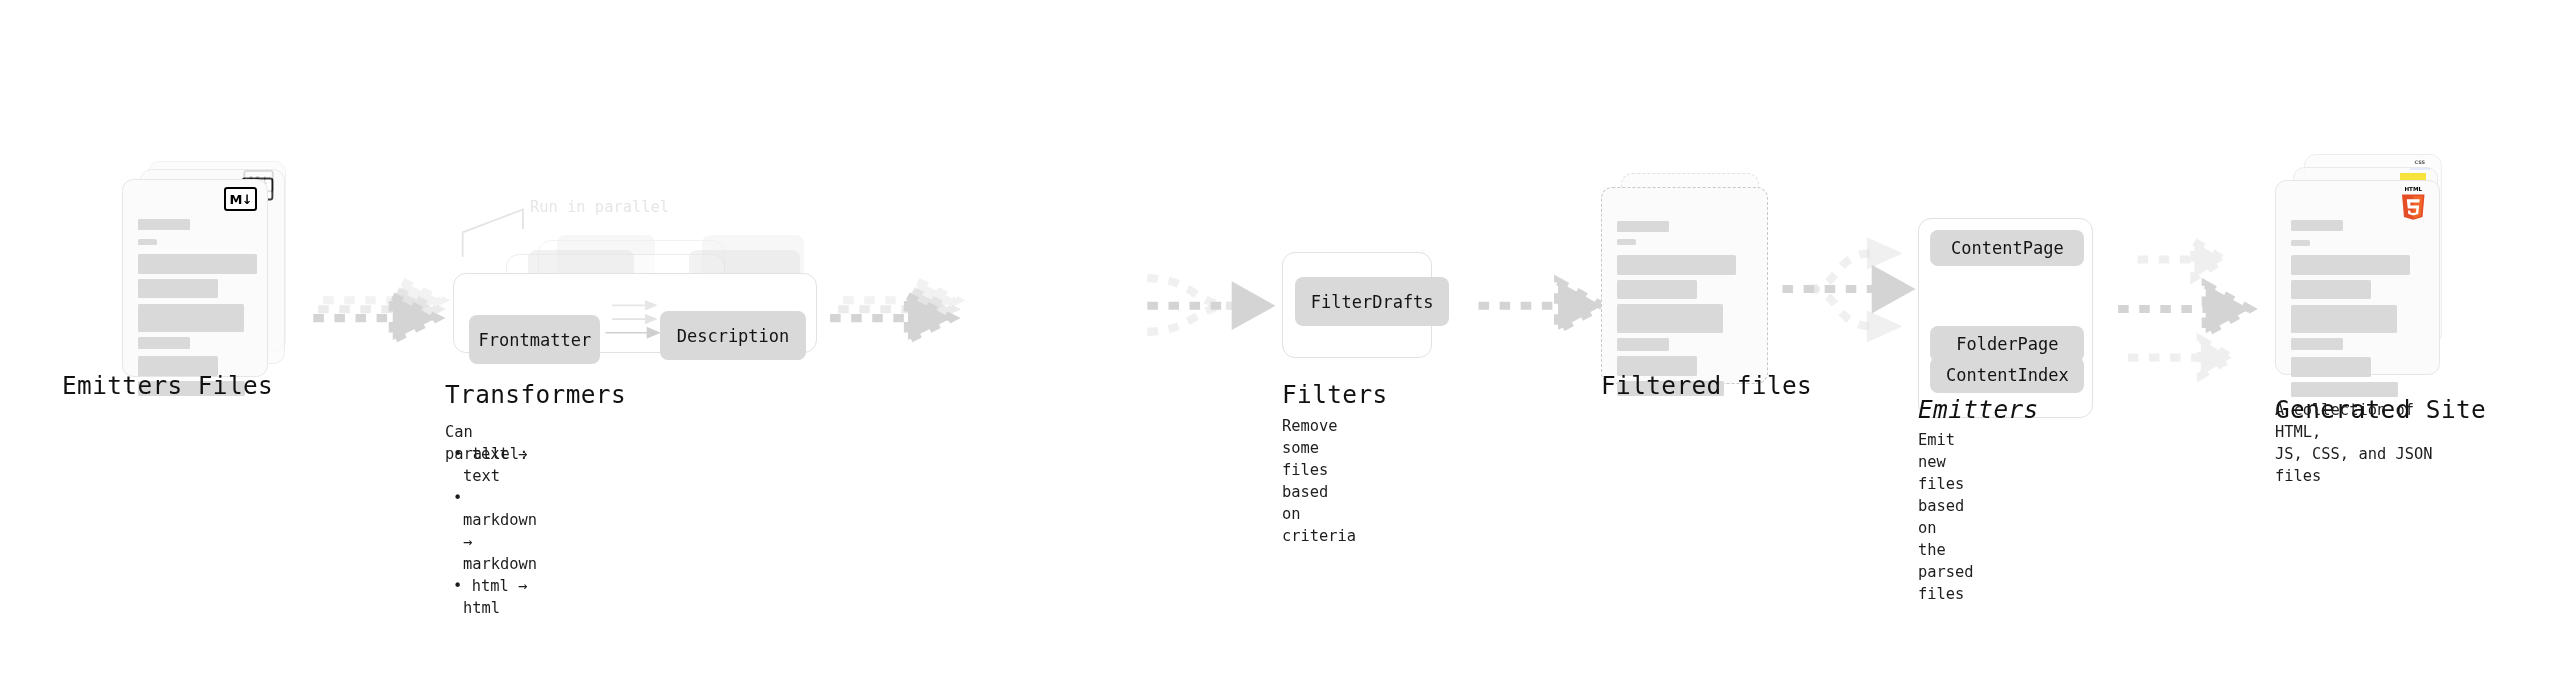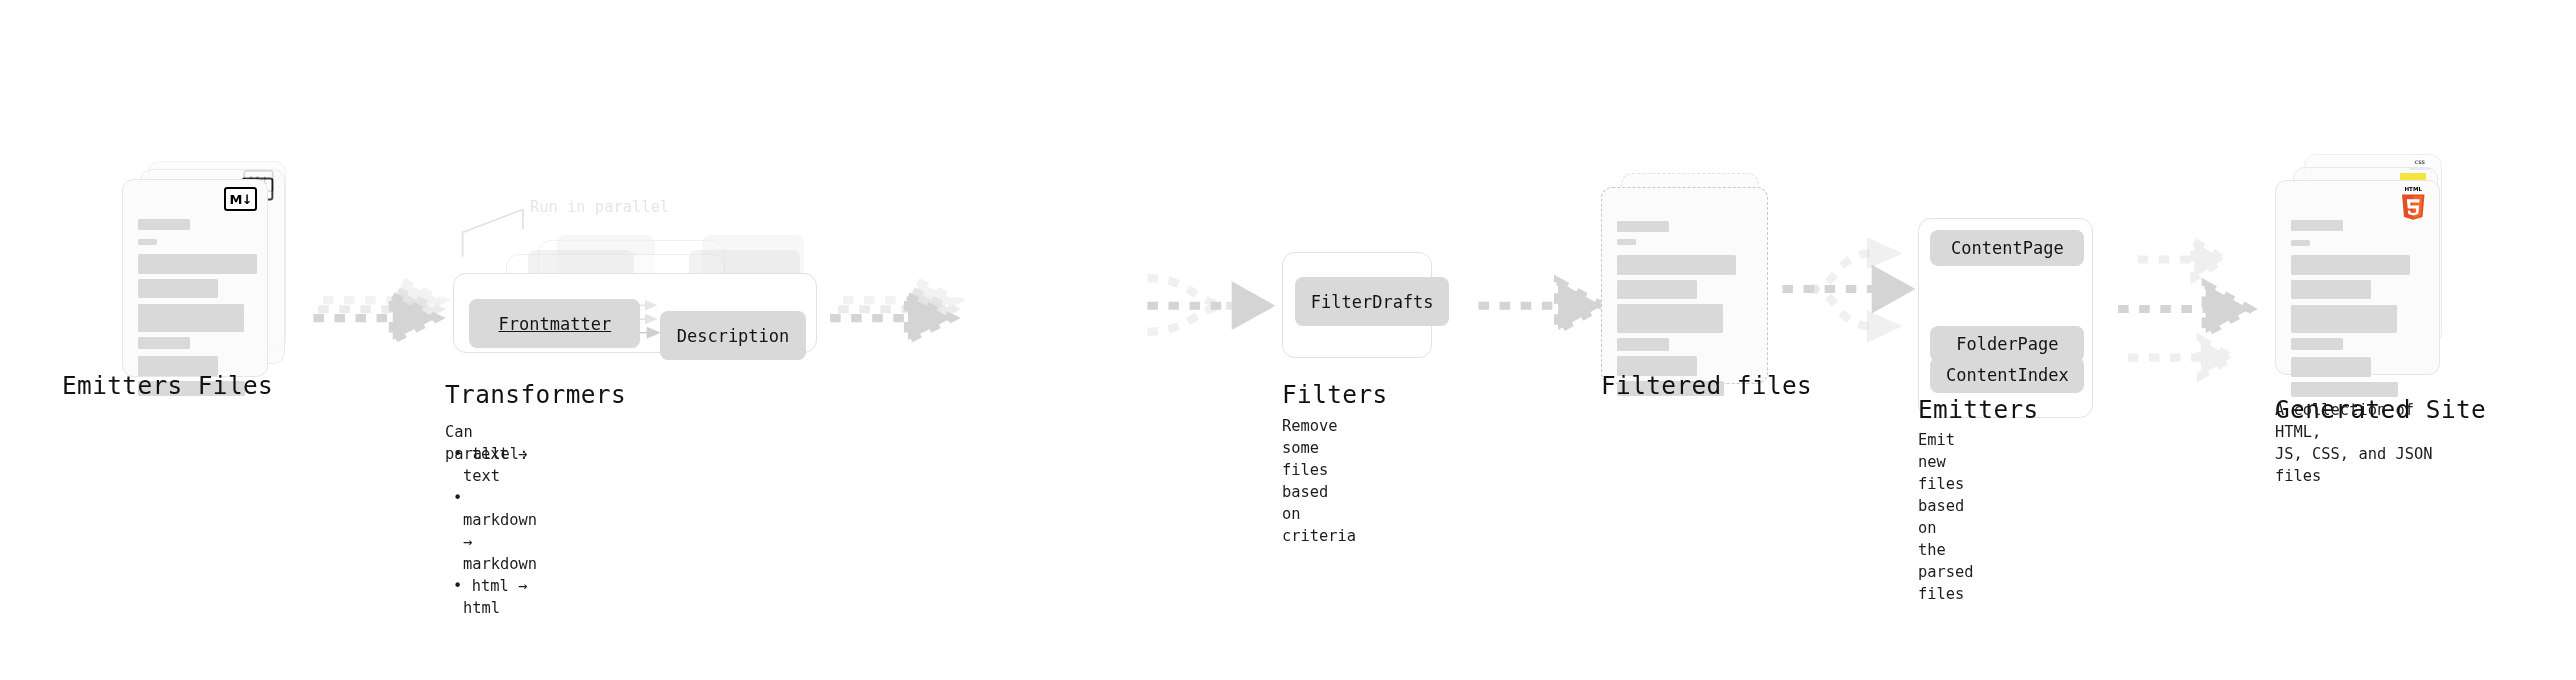--- a/index.html
+++ b/index.html
@@ -150,21 +150,21 @@
           <line x1="0" y1="22" x2="44" y2="22"></line>
           <polygon points="42,17 54,22 42,27"></polygon>
         </g>
         <g stroke="#cfcfcf" fill="#cfcfcf" stroke-width="2">
           <line x1="-8" y1="39" x2="46" y2="39"></line>
           <polygon points="44,33 58,39 44,45"></polygon>
         </g>
       </svg>
     </div>
 
-    <div class="chip" style="left:24.4px;top:104px;width:171px;height:49px;text-decoration:underline;">
+    <div class="chip" style="left:24.4px;top:120px;width:131px;height:49px;">
       <span>Frontmatter</span>
     </div>
     <div class="chip" style="left:215px;top:116px;width:146px;height:49px;">
       <span>Description</span>
     </div>
 
     <div class="title" style="position:absolute;left:0px;top:185px;">Transformers</div>
     <div class="desc lead" style="position:absolute;left:0px;top:226px;">Can parallel:</div>
     <div style="position:absolute;left:8.1px;top:248px;">
       <div class="desc" style="text-indent:-9.8px;padding-left:9.8px;">• text → text</div>
@@ -259,21 +259,21 @@
       <div class="chip" style="left:11.4px;top:11.4px;width:154px;height:36px;">
         <span>ContentPage</span>
       </div>
       <div class="chip" style="left:11.4px;top:59px;width:154px;height:36px;margin-top:48px;">
         <span>FolderPage</span>
       </div>
       <div class="chip" style="left:11.4px;top:106px;width:154px;height:36px;margin-top:32px;">
         <span>ContentIndex</span>
       </div>
     </div>
-    <div class="title" style="position:absolute;left:0px;top:177px;">Emitters</div>
+    <div class="title" style="position:absolute;left:0px;top:177px;font-style:italic;">Emitters</div>
     <div class="desc" style="position:absolute;left:0px;top:211px;">Emit new files based on
 the parsed files</div>
   </div>
 
   <div class="svglayer" style="left:2110px;top:232px;">
     <svg width="146" height="154" viewBox="0 0 180 190">
       <g stroke="#d4d4d4" stroke-width="10" stroke-dasharray="13 13" fill="#d4d4d4">
         <g opacity="0.35">
           <line x1="34" y1="34" x2="108" y2="34"></line>
           <polygon points="104,12 140,34 104,56"></polygon>

